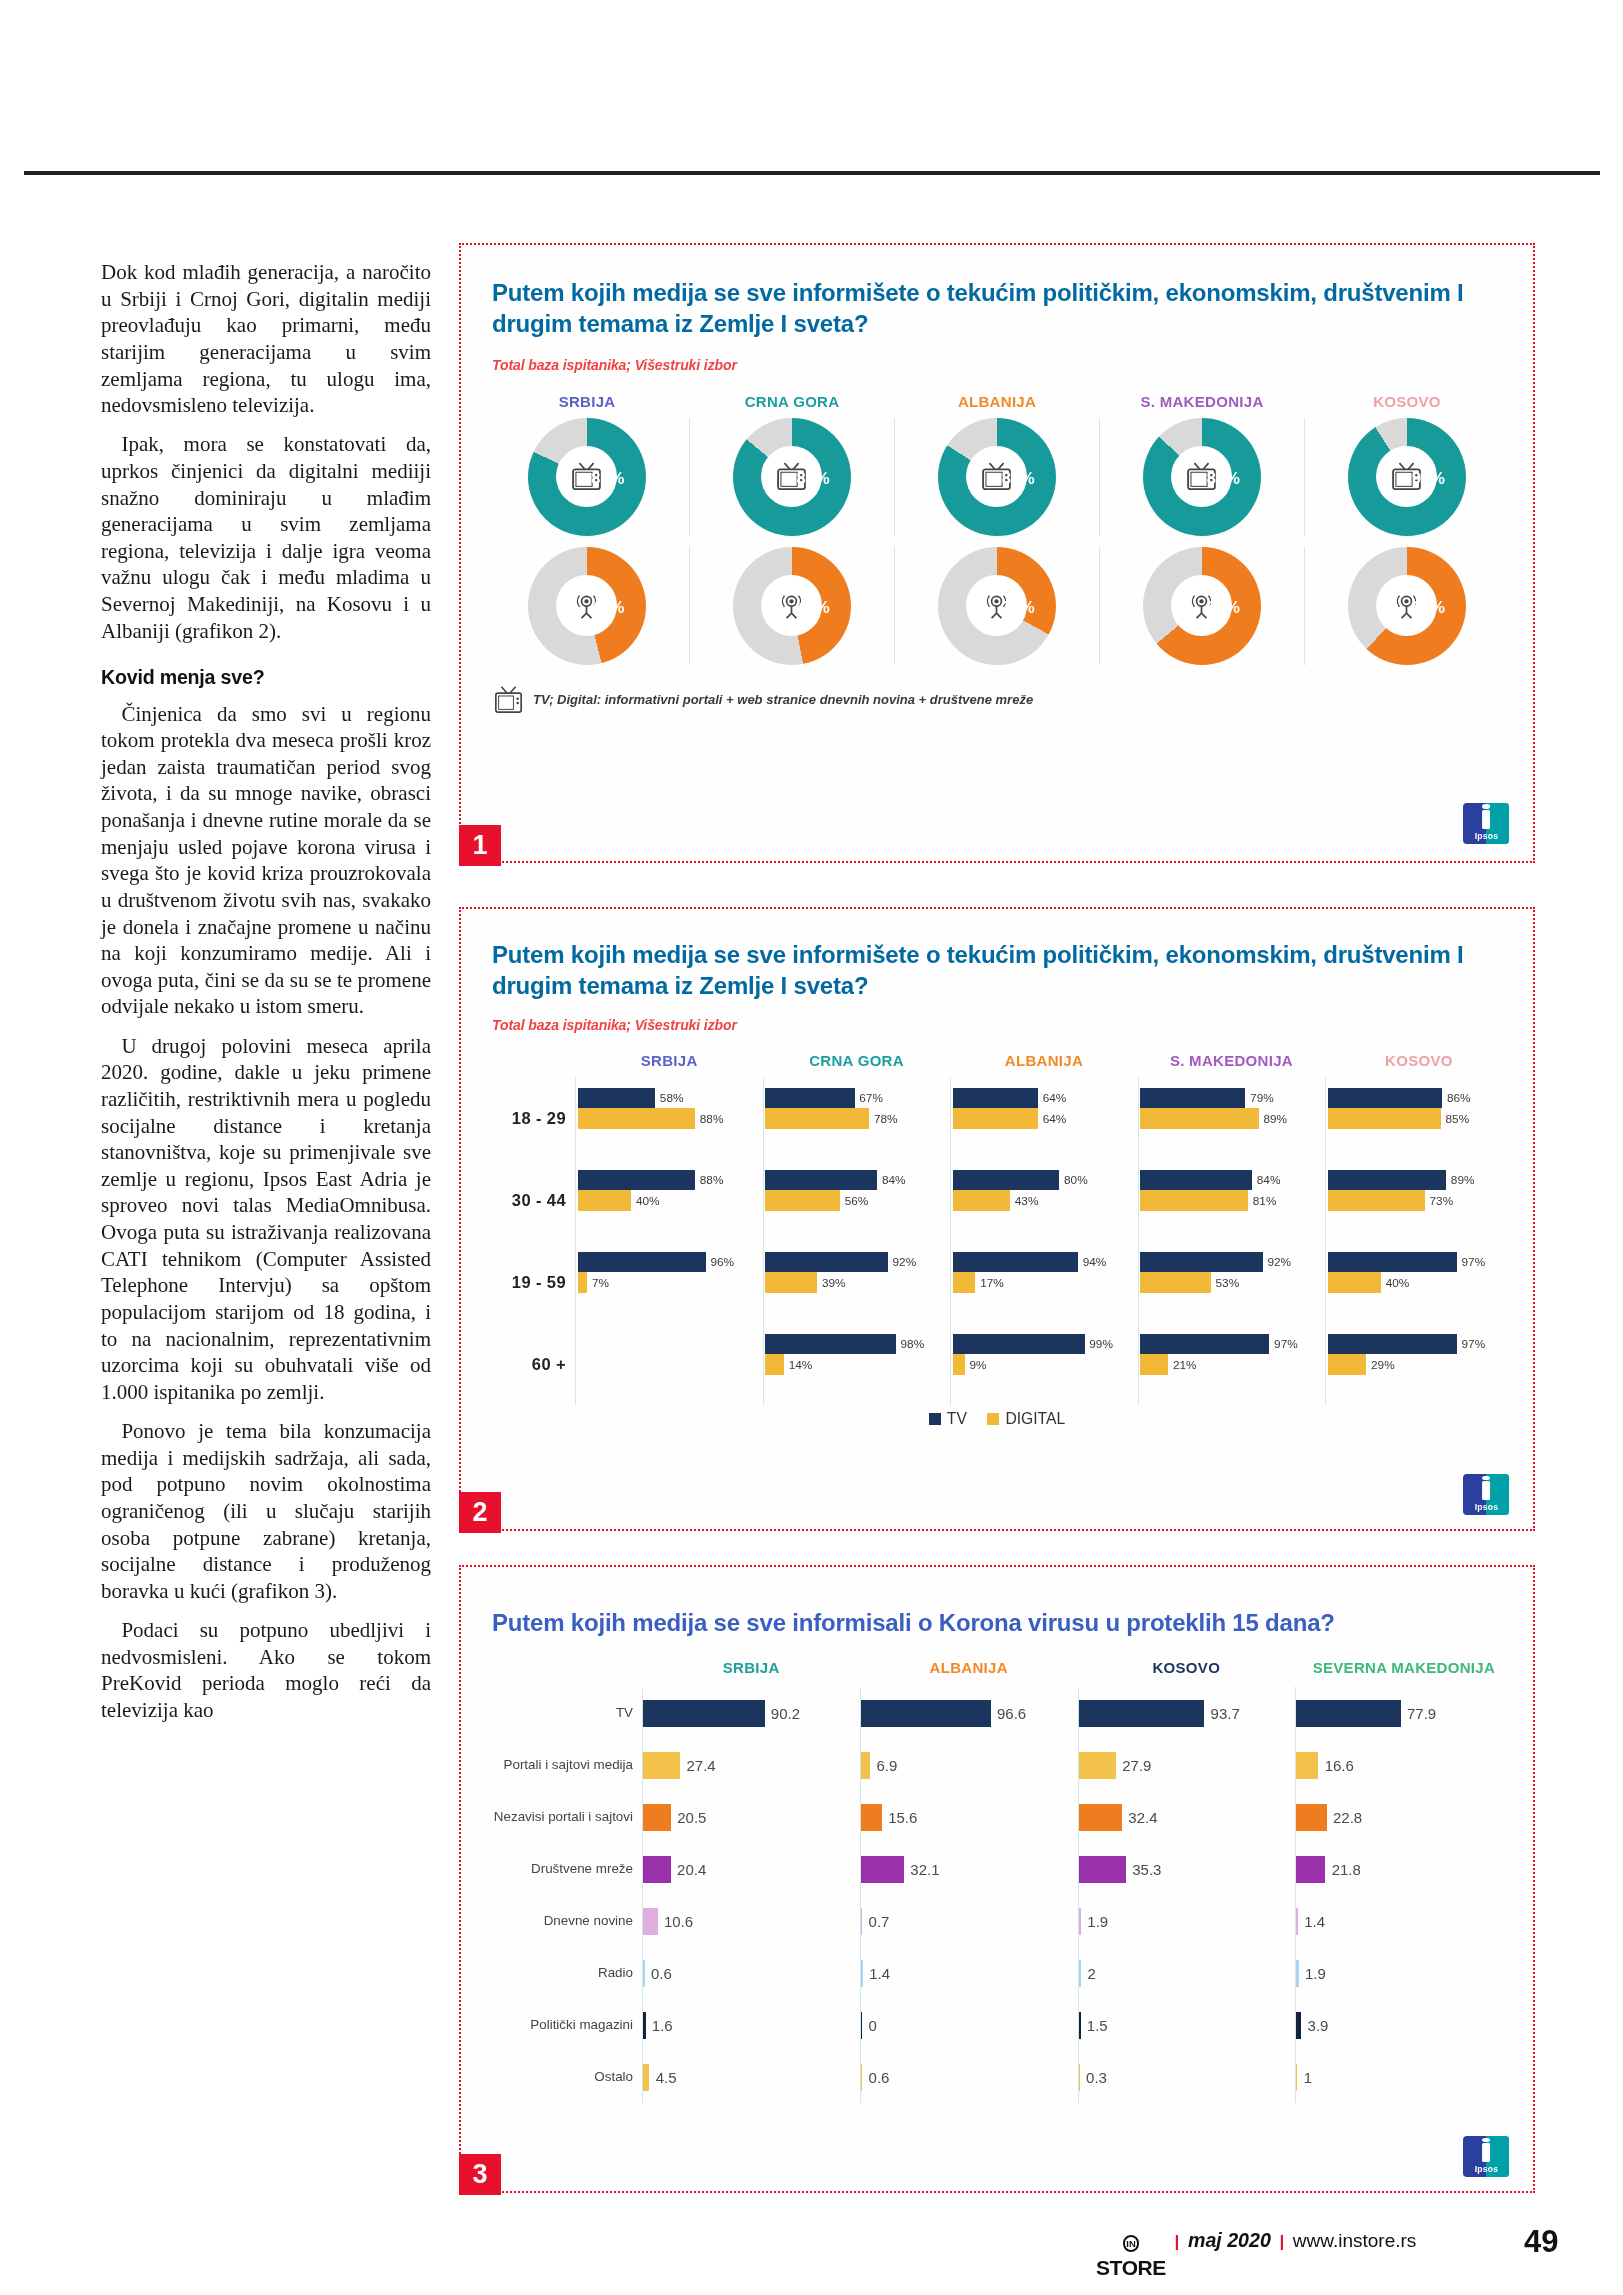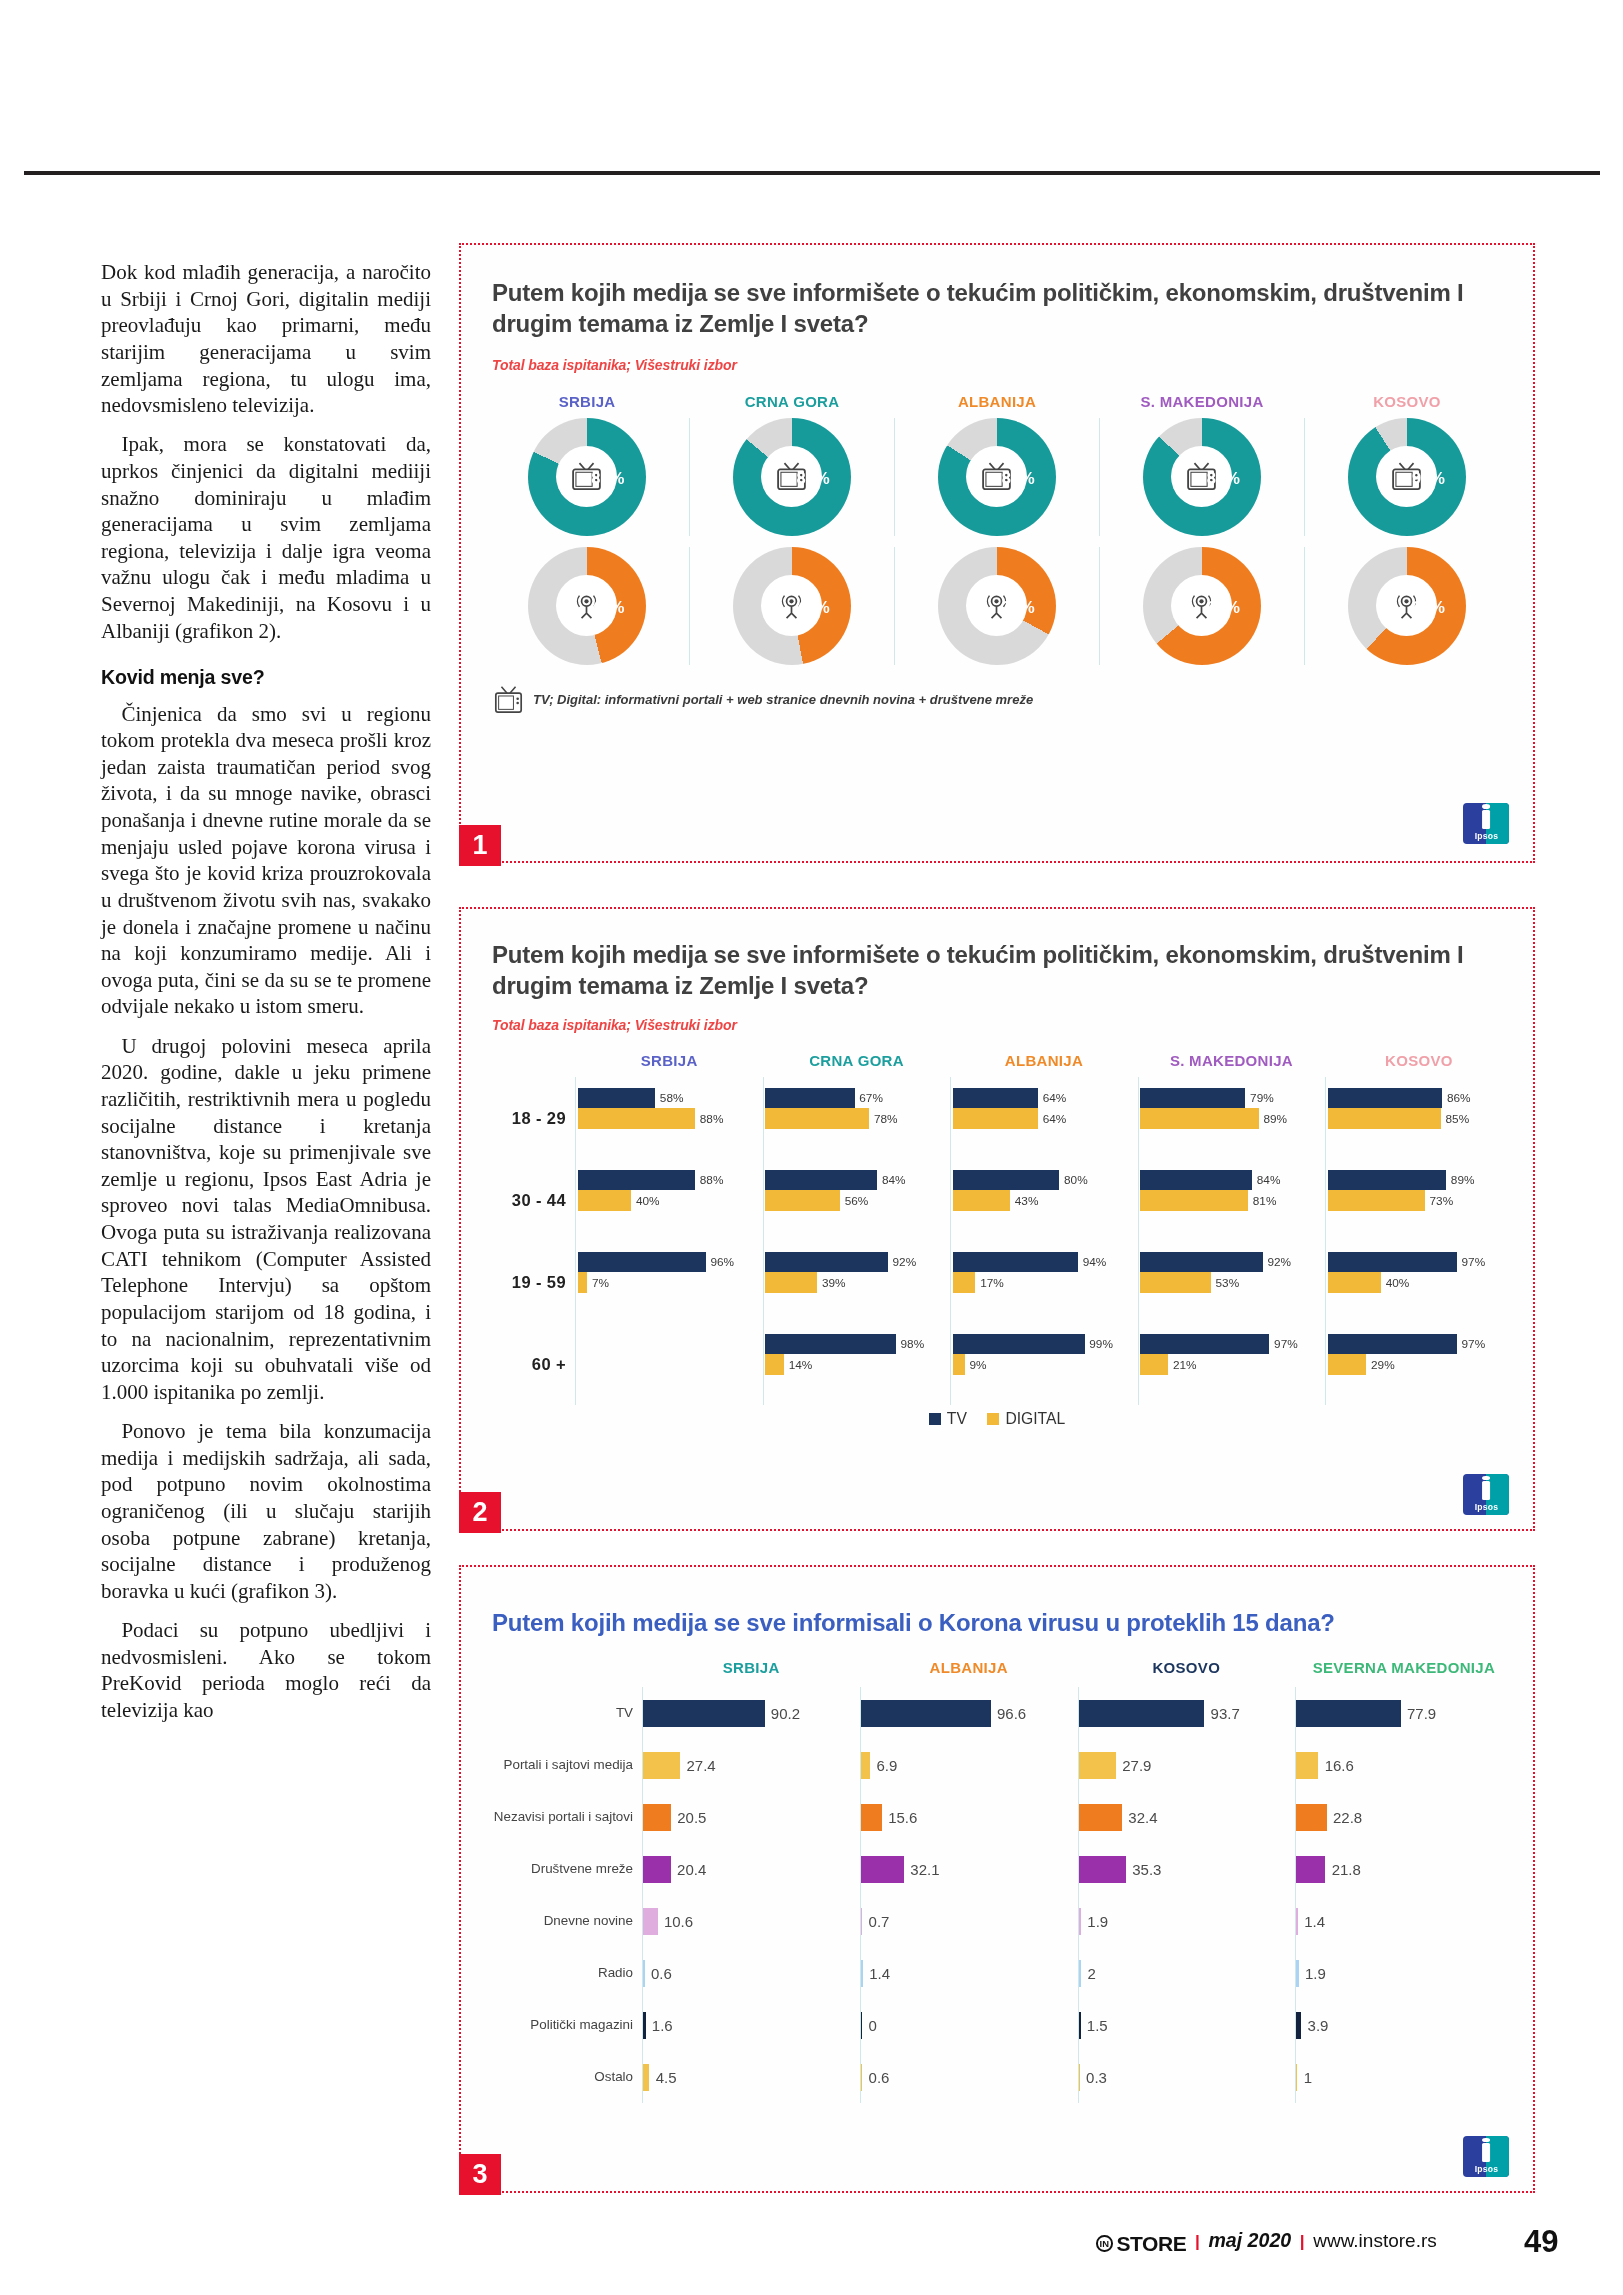--- a/index.html
+++ b/index.html
@@ -53,21 +53,21 @@
   #panel2 { left: 459px; top: 907px; width: 1076px; height: 624px; }
   #panel3 { left: 459px; top: 1565px; width: 1076px; height: 628px; }
   #num1 { left: 459px; top: 825px; }
   #num2 { left: 459px; top: 1492px; }
   #num3 { left: 459px; top: 2154px; }
 
   .c-title {
     font-weight: bold; font-size: 24px; line-height: 1.28;
     letter-spacing: -0.2px;
   }
-  .c-title.teal { color: #404040; }
+  .c-title.teal { color: #0369a1; }
   .c-title.blue { color: #3b5fc0; }
   .c-sub {
     font-style: italic; font-weight: bold; font-size: 14px;
     color: #ef4444; letter-spacing: -0.1px;
   }
 
   
   .country-row { display: flex; }
   .country {
     flex: 1; text-align: center;
@@ -157,21 +157,21 @@
     position: absolute; bottom: 3.1px; width: 100%; text-align: center;
     color: #fff; font-size: 8.6px; font-weight: bold; letter-spacing: 0.2px;
   }
 
   
   .footer {
     position: absolute; left: 1096px; top: 2229px;
     display: flex; align-items: baseline; gap: 8.6px;
     font-family: "Liberation Sans", sans-serif;
   }
-  .f-logo { display: flex; align-items: center; gap: 3.9px; }
+  .f-logo { display: flex; align-items: center; gap: 3.9px; flex-direction: column; }
   .f-ring {
     width: 16.5px; height: 16.5px; border-radius: 50%;
     border: 2px solid #111; display: flex; align-items: center;
     justify-content: center; font-size: 9.4px; font-weight: bold; color: #111;
   }
   .f-store { font-weight: bold; font-size: 21px; color: #111; letter-spacing: -0.4px; }
   .f-sep { color: #e8112d; font-weight: bold; font-size: 17.3px; }
   .f-date { font-weight: bold; font-size: 19.6px; color: #111; font-style: italic; }
   .f-url { font-size: 19px; color: #111; }
   .f-page {

